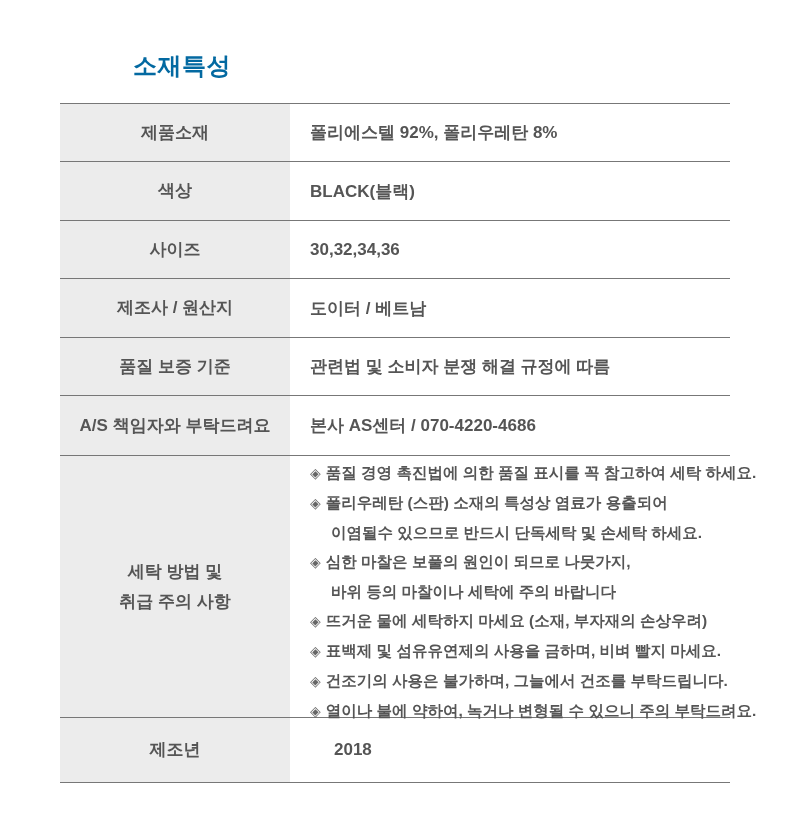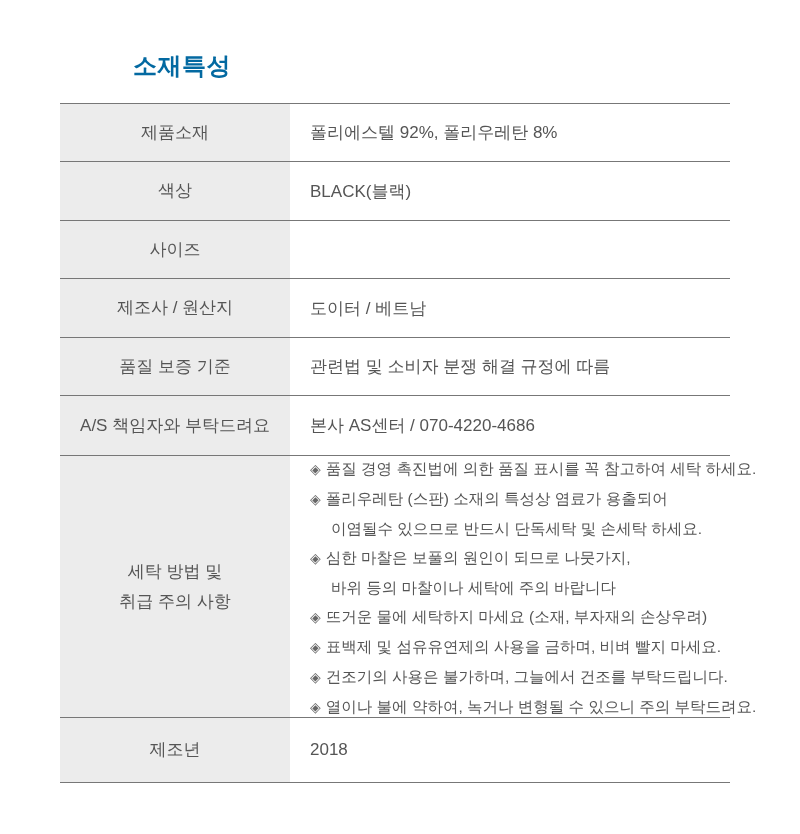--- a/index.html
+++ b/index.html
@@ -16,20 +16,21 @@
     font-size: 24px;
     font-weight: 700;
     color: #0369a1;
     letter-spacing: 0.5px;
   }
   .spec-table {
     position: absolute;
     left: 60px; top: 103px;
     width: 670px;
     border-bottom: 1px solid #777777;
+    font-weight: bold;
   }
   .spec-row {
     display: flex;
     border-top: 1px solid #777777;
   }
   .label-cell {
     width: 230px;
     flex: 0 0 230px;
     background: #ececec;
     display: flex;
@@ -47,23 +48,23 @@
     flex-direction: column;
     justify-content: center;
     padding-left: 20px;
     color: #555555;
     font-size: 17px;
   }
   .row-h58 { height: 58px; }
   .row-h59 { height: 59px; }
   .row-h60 { height: 60px; }
   .row-care { height: 262px; }
-  .row-h65 { height: 65px; }
+  .row-h65 { height: 65px; gap: 24px; }
   .care-cell {
-    justify-content: center;
+    justify-content: flex-start;
     padding-top: 2px;
     padding-right: 6px;
   }
   .care-line {
     font-size: 15.5px;
     line-height: 29px;
     color: #555555;
     white-space: nowrap;
   }
   .care-line .bullet {
@@ -85,20 +86,21 @@
     <div class="value-cell">폴리에스텔 92%, 폴리우레탄 8%</div>
   </div>
 
   <div class="spec-row row-h59">
     <div class="label-cell">색상</div>
     <div class="value-cell">BLACK(블랙)</div>
   </div>
 
   <div class="spec-row row-h58">
     <div class="label-cell">사이즈</div>
+    <div class="value-cell">30,32,34,36</div>
   </div>
 
   <div class="spec-row row-h59">
     <div class="label-cell">제조사 / 원산지</div>
     <div class="value-cell">도이터 / 베트남</div>
   </div>
 
   <div class="spec-row row-h58">
     <div class="label-cell">품질 보증 기준</div>
     <div class="value-cell">관련법 및 소비자 분쟁 해결 규정에 따름</div>

